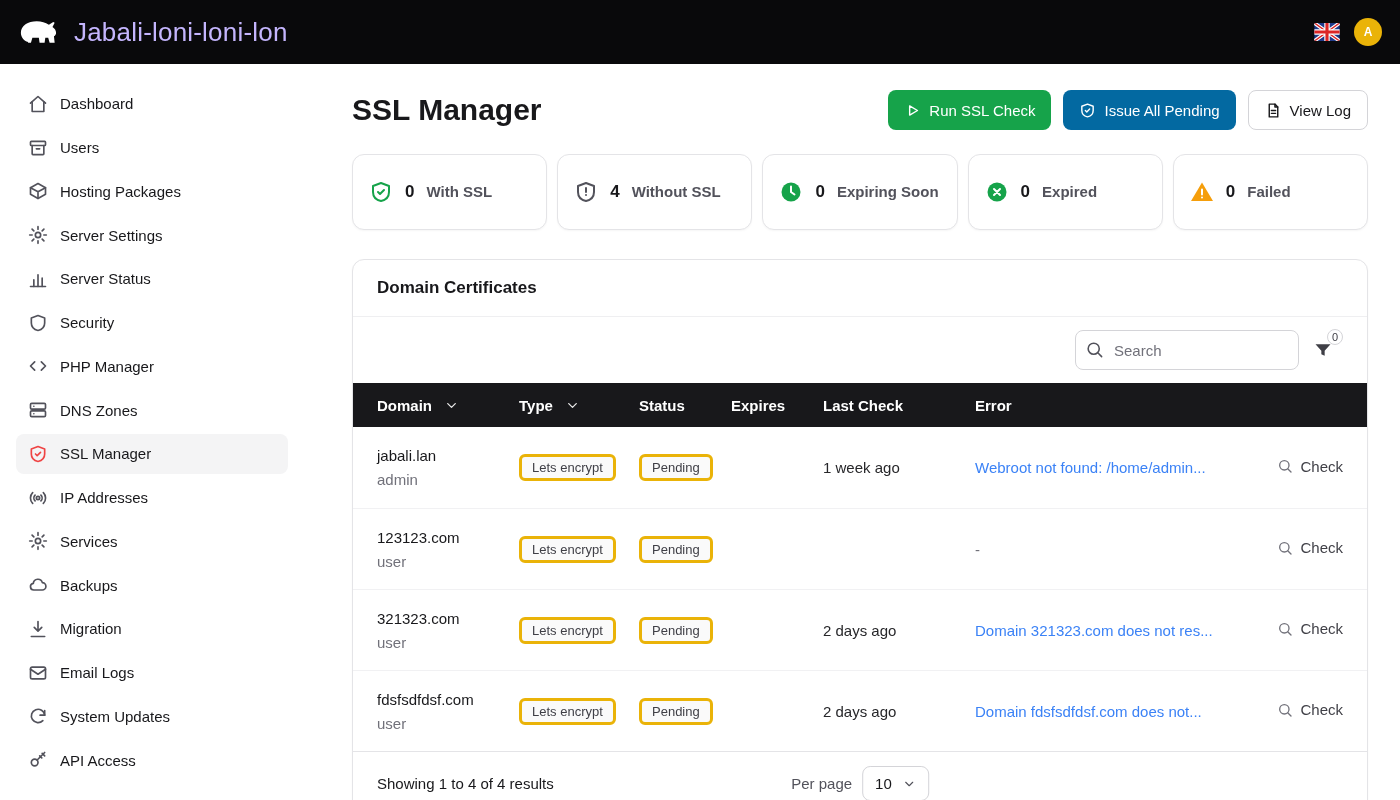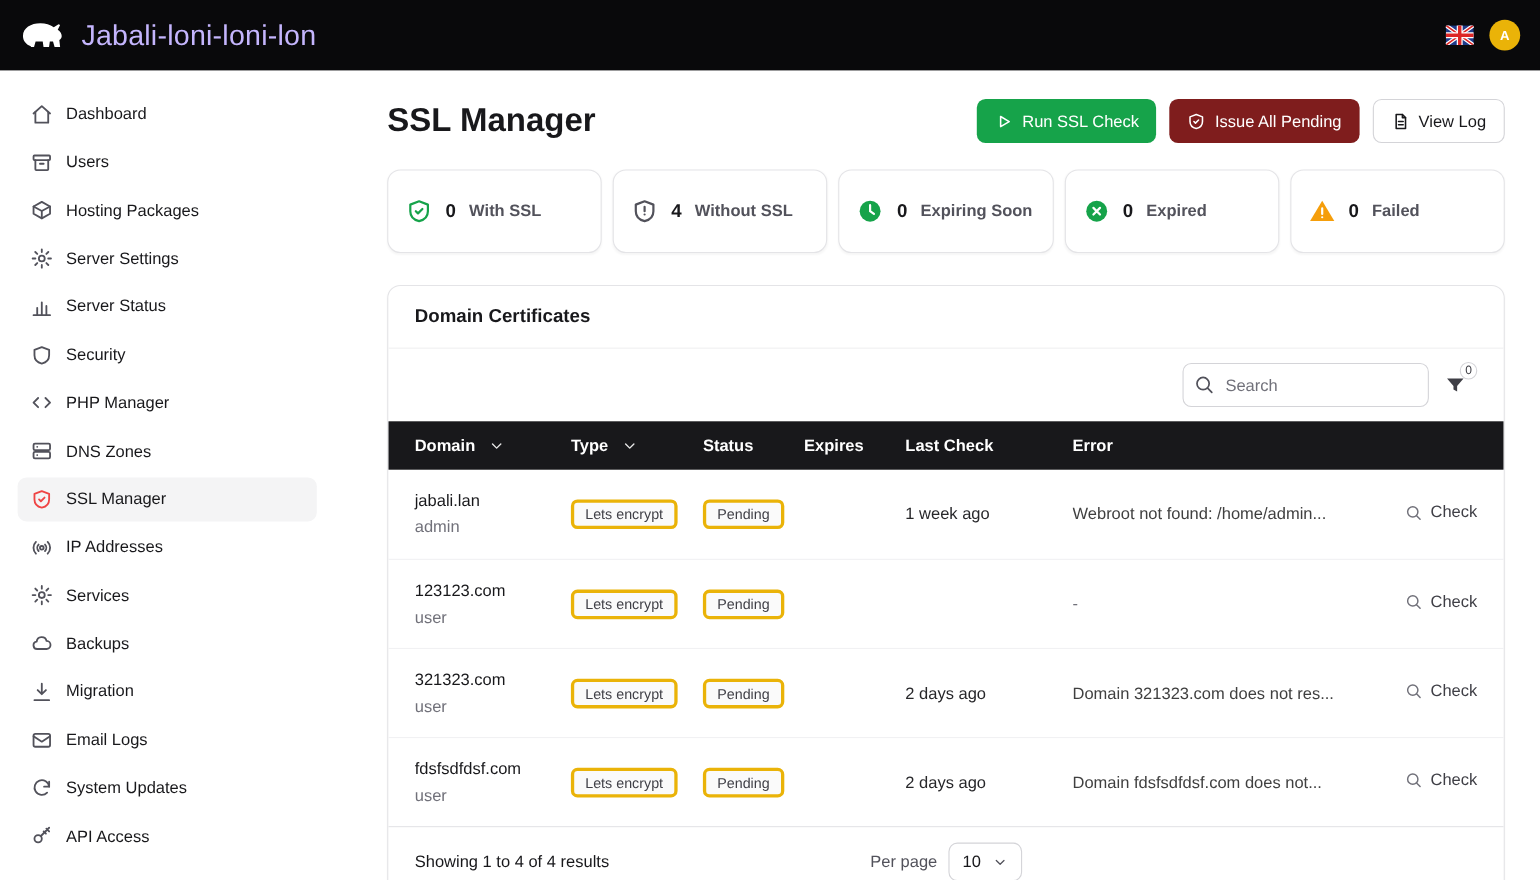--- a/index.html
+++ b/index.html
@@ -32,21 +32,21 @@
 
   
   .page-header { display:flex; align-items:center; justify-content:space-between; }
   .page-title { font-size:30px; font-weight:800; }
   .header-actions { display:flex; gap:12px; }
   .btn { display:inline-flex; align-items:center; gap:8px; height:40px; padding:0 16px;
     border-radius:8px; font-size:15px; font-weight:500; border:none; cursor:pointer;
     font-family:"Liberation Sans", sans-serif; }
   .btn svg { width:17px; height:17px; }
   .btn-green { background:#16a34a; color:#fff; }
-  .btn-red   { background:#7f1d1d; color:#fff; }
+  .btn-red   { background:#0369a1; color:#fff; }
   .btn-white { background:#fff; color:#18181b; border:1px solid #d4d4d8; }
 
   
   .stats { display:flex; gap:10px; margin-top:24px; }
   .stat-card { flex:1; min-height:76px; border:1px solid #e4e4e7; border-radius:12px;
     background:#fff; box-shadow:0 1px 2px rgba(0,0,0,.04); display:flex; align-items:center;
     gap:12px; padding:12px 16px; }
   .stat-card .icon { width:24px; height:24px; flex-shrink:0; }
   .stat-card .icon svg { width:24px; height:24px; display:block; }
   .stat-value { font-size:17px; font-weight:700; color:#18181b; }
@@ -80,21 +80,21 @@
   .th.sortable { cursor:pointer; }
 
   .trow { min-height:81px; border-top:1px solid #f1f1f3; font-size:15px; }
   .trow:first-of-type { border-top:none; }
   .cell-domain { display:flex; flex-direction:column; gap:7px; }
   .domain-name { color:#18181b; }
   .domain-user { color:#71717a; }
   .badge { display:inline-block; width:max-content; padding:3px 10px; border:3px solid #eab308;
     border-radius:6px; background:#fafafa; font-size:13px; color:#3f3f46; }
   .cell-lastcheck { color:#27272a; }
-  .cell-error { color:#404040; white-space:nowrap; overflow:hidden; text-overflow:ellipsis;
+  .cell-error { color:#3b82f6; white-space:nowrap; overflow:hidden; text-overflow:ellipsis;
     padding-right:16px; }
   .cell-error.muted { color:#71717a; }
   .cell-action { justify-self:end; }
   .check-btn { display:inline-flex; align-items:center; gap:7px; background:none; border:none;
     font-size:15px; color:#3f3f46; cursor:pointer; font-family:"Liberation Sans", sans-serif; }
   .check-btn svg { width:16px; height:16px; color:#71717a; }
 
   .card-footer { border-top:1px solid #e4e4e7; padding:20px 24px; position:relative;
     display:flex; align-items:center; min-height:64px; }
   .showing { font-size:15px; color:#18181b; }

